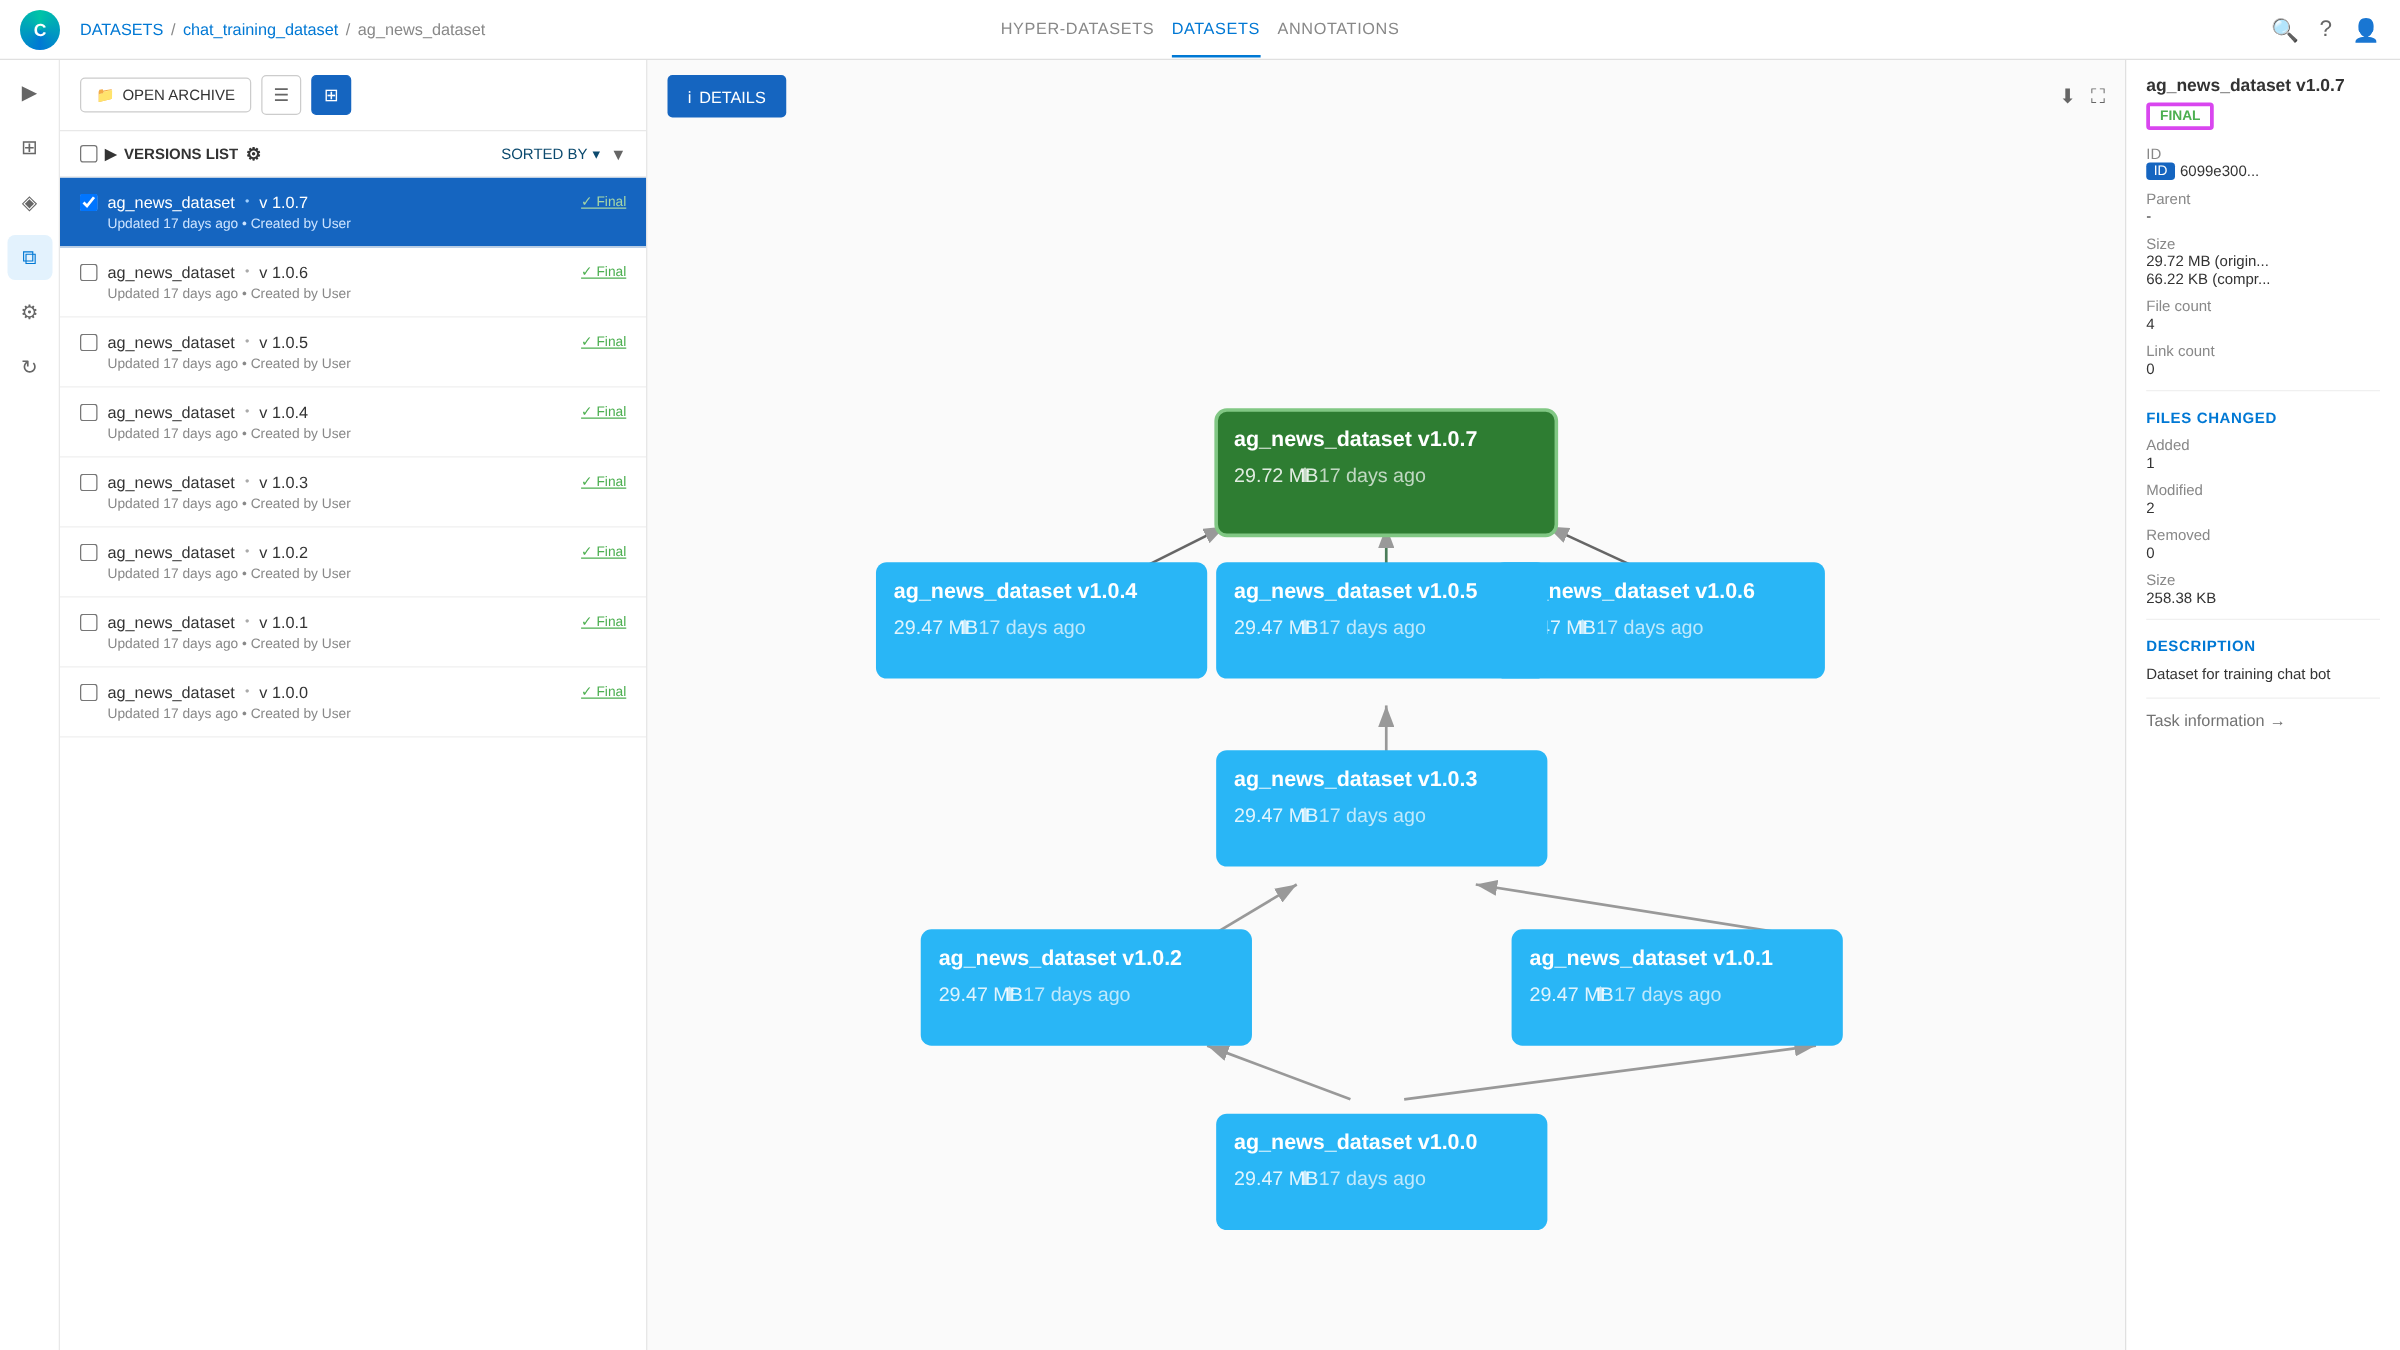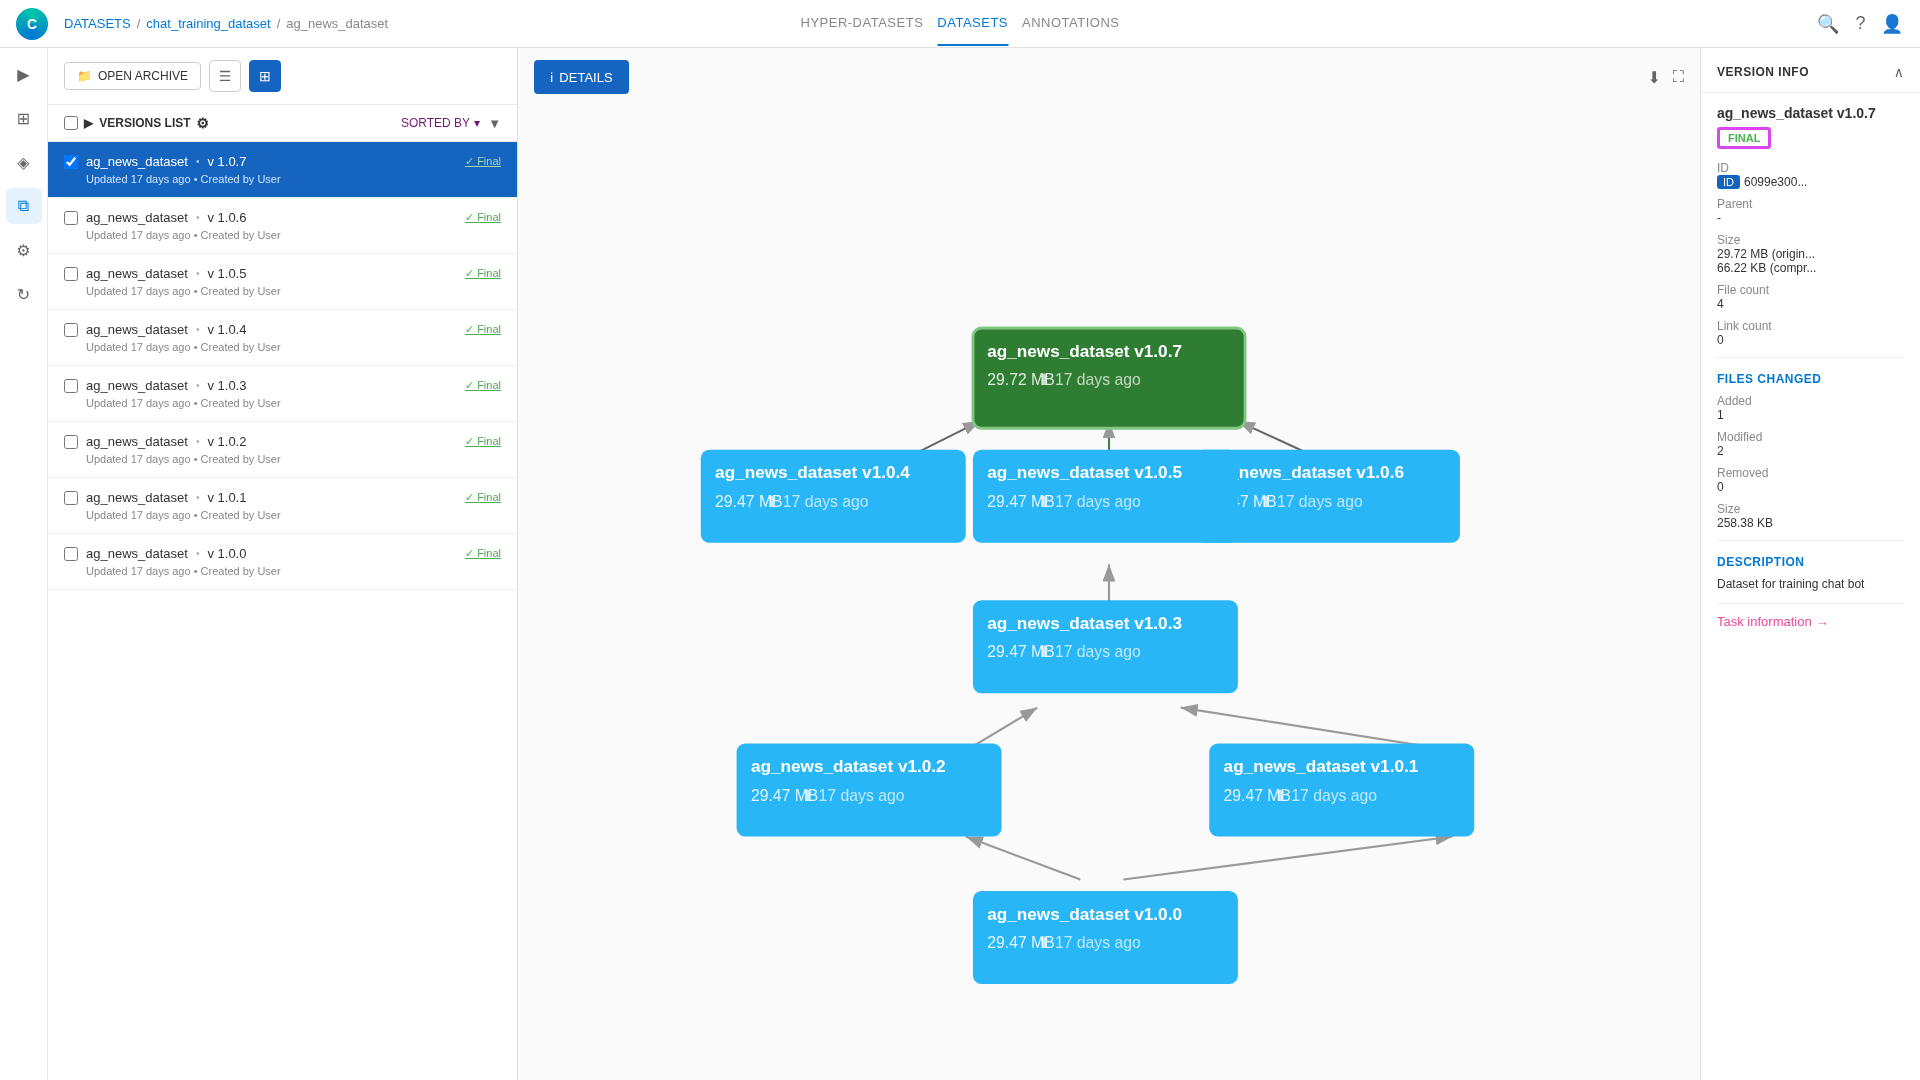--- a/index.html
+++ b/index.html
@@ -80,21 +80,21 @@
     }
     .icon-btn.active { background: #1565c0; color: #fff; border-color: #1565c0; }
 
     .versions-header {
       padding: 10px 16px;
       display: flex; align-items: center; gap: 8px;
       border-bottom: 1px solid #e8e8e8;
     }
     .versions-header-left { display: flex; align-items: center; gap: 6px; font-weight: 600; font-size: 12px; color: #333; text-transform: uppercase; }
     .versions-header-right { margin-left: auto; display: flex; align-items: center; gap: 8px; }
-    .sorted-by { font-size: 12px; color: #701a75; display: flex; align-items: center; gap: 4px; cursor: pointer; }
+    .sorted-by { font-size: 12px; color: #0c4a6e; display: flex; align-items: center; gap: 4px; cursor: pointer; }
 
     .versions-list { overflow-y: auto; flex: 1; }
     .version-item {
       padding: 12px 16px;
       border-bottom: 1px solid #f0f0f0;
       cursor: pointer;
       display: flex; flex-direction: column; gap: 4px;
     }
     .version-item.selected { background: #1565c0; color: #fff; }
     .version-item-row1 { display: flex; align-items: center; gap: 8px; }
@@ -142,21 +142,21 @@
     .final-badge {
       display: inline-block; padding: 2px 8px; border: 3px solid #d946ef; border-radius: 3px;
       font-size: 11px; color: #4caf50; font-weight: 600; text-transform: uppercase; margin-bottom: 12px;
     }
     .info-row { display: flex; align-items: flex-start; margin-bottom: 8px; flex-direction: column; }
     .info-label { width: 70px; color: #888; font-size: 12px; flex-shrink: 0; }
     .info-value { font-size: 12px; color: #333; display: flex; align-items: center; gap: 4px; }
     .id-badge { background: #1565c0; color: #fff; padding: 1px 6px; border-radius: 3px; font-size: 11px; }
     .section-title { font-size: 12px; font-weight: 700; color: #0078d4; text-transform: uppercase; letter-spacing: 0.5px; margin: 14px 0 8px; }
     .divider { border: none; border-top: 1px solid #f0f0f0; margin: 10px 0; }
-    .task-info-link { color: #ec4899; font-size: 13px; cursor: pointer; display: flex; align-items: center; gap: 4px; text-decoration: none; margin-top: 8px; }
+    .task-info-link { color: #737373; font-size: 13px; cursor: pointer; display: flex; align-items: center; gap: 4px; text-decoration: none; margin-top: 8px; }
 
     
     .arrow { fill: none; stroke: #999; stroke-width: 1.5; marker-end: url(#arrowhead); }
   </style>
 </head>
 <body>
 
 <div class="top-nav">
   <div class="logo">
     <span>C</span>
@@ -379,24 +379,20 @@
 
           <rect x="285" y="548" width="185" height="65" rx="6" fill="#29b6f6"></rect>
           <text x="295" y="568" fill="white" font-size="12" font-weight="600">ag_news_dataset v1.0.0</text>
           <text x="295" y="588" fill="rgba(255,255,255,0.85)" font-size="11">29.47 MB</text>
           <text x="330" y="588" fill="rgba(255,255,255,0.7)" font-size="11">⬆ 17 days ago</text>
         </svg>
       </div>
     </div>
 
     <div class="version-info-panel">
-      <div class="panel-header">
-        <span class="panel-title">VERSION INFO</span>
-        <span class="panel-collapse">∧</span>
-      </div>
       <div class="panel-body">
         <div class="panel-version-name">ag_news_dataset v1.0.7</div>
         <div class="final-badge">FINAL</div>
 
         <div class="info-row">
           <span class="info-label">ID</span>
           <span class="info-value">
             <span class="id-badge">ID</span>
             <span>6099e300...</span>
           </span>

